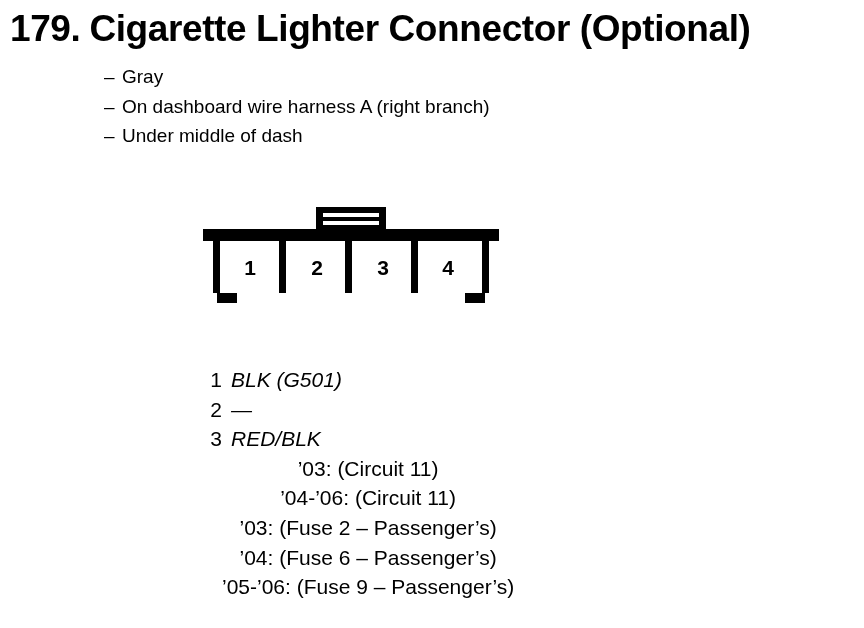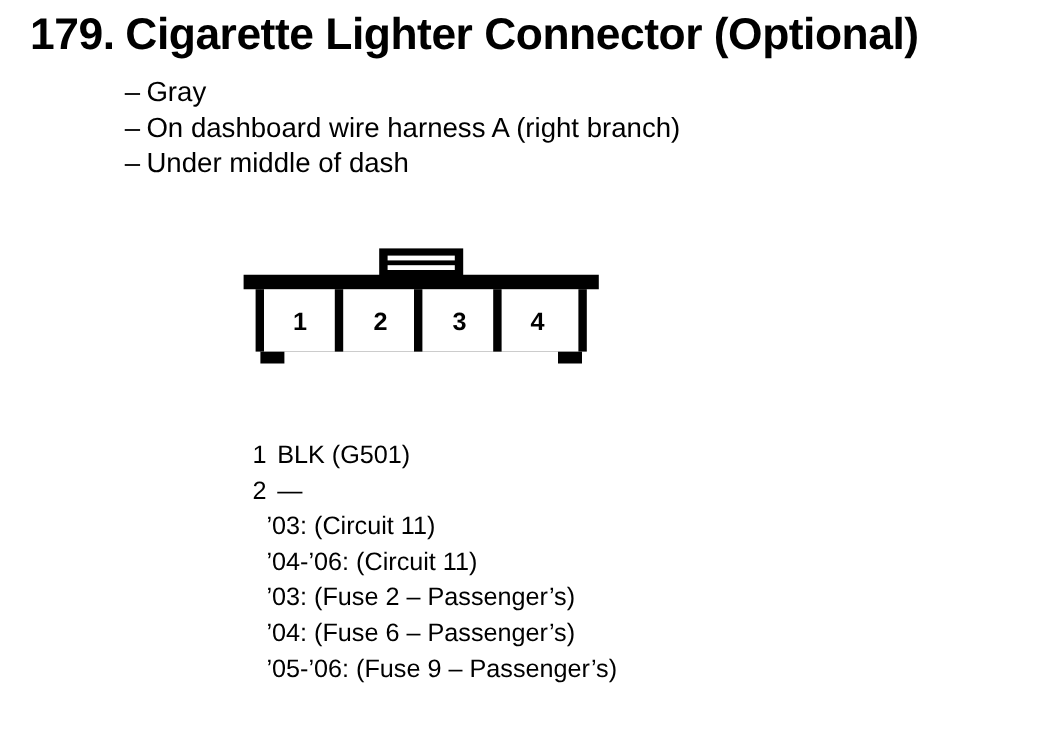--- a/index.html
+++ b/index.html
@@ -14,38 +14,38 @@
     position: relative;
     overflow: hidden;
     font-family: "Liberation Sans", sans-serif;
     color: #000000;
     -webkit-font-smoothing: none;
   }
 
   
   #title {
     position: absolute;
-    left: 25px;
+    left: 10px;
     top: 7px;
     font-size: 37px;
     font-weight: bold;
     letter-spacing: -0.4px;
     white-space: nowrap;
     line-height: 44px;
   }
   #title .num {
     margin-right: 9px;
   }
 
   
   #bullets {
     position: absolute;
     left: 104px;
     top: 62px;
-    font-size: 23px;
+    font-size: 19px;
     line-height: 29.5px;
   }
   .bullet-row {
     white-space: nowrap;
   }
   .bullet-dash {
     display: inline-block;
     width: 18px;
   }
 
@@ -82,24 +82,26 @@
   .pin-main {
     white-space: nowrap;
   }
   .pin-no {
     display: inline-block;
     width: 25px;
     text-align: right;
   }
   .pin-label {
     margin-left: 9px;
+    font-style: italic;
   }
   .pin-sub {
     white-space: nowrap;
     padding-left: 25px;
+    text-align: center;
   }
 </style>
 </head>
 <body>
 
 <div id="title">
   <span class="num">179.</span><span>Cigarette Lighter Connector (Optional)</span>
 </div>
 
 <div id="bullets">
@@ -161,20 +163,23 @@
     </div>
   </div>
 
   <div class="pin-block">
     <div class="pin-main">
       <span class="pin-no">2</span><span class="pin-label">—</span>
     </div>
   </div>
 
   <div class="pin-block">
+    <div class="pin-main">
+      <span class="pin-no">3</span><span class="pin-label">RED/BLK</span>
+    </div>
     <div class="pin-sub">’03: (Circuit 11)</div>
     <div class="pin-sub">’04-’06: (Circuit 11)</div>
   </div>
 
   <div class="pin-block">
     <div class="pin-sub">’03: (Fuse 2 – Passenger’s)</div>
     <div class="pin-sub">’04: (Fuse 6 – Passenger’s)</div>
     <div class="pin-sub">’05-’06: (Fuse 9 – Passenger’s)</div>
   </div>
 

